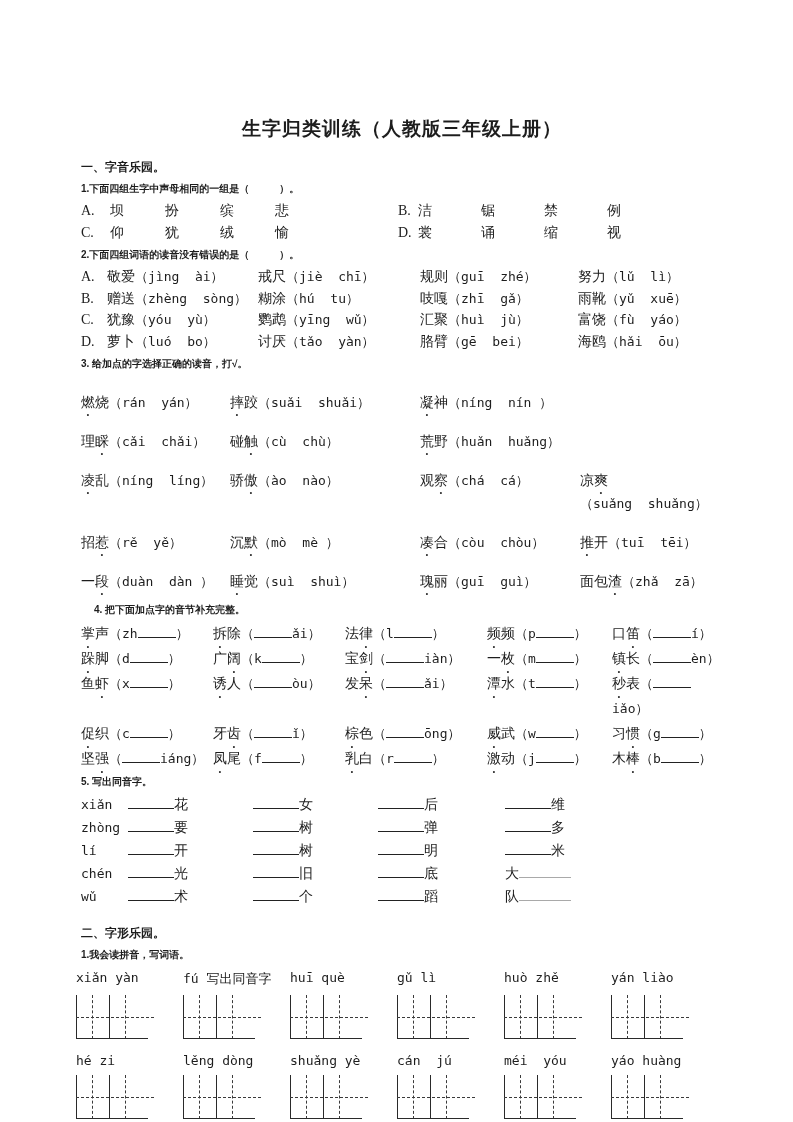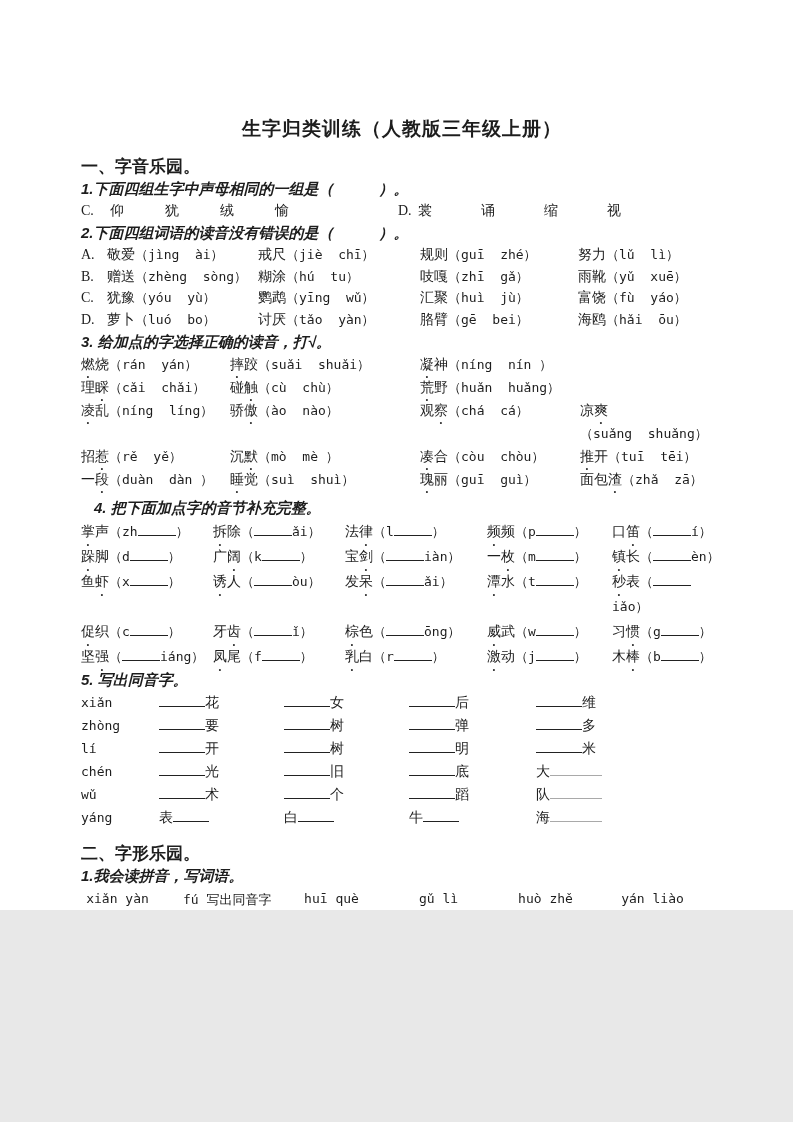--- a/index.html
+++ b/index.html
@@ -1,58 +1,58 @@
 <!DOCTYPE html>
 <html><head>
 <meta charset="utf-8">
 <style>
   html,body{margin:0;padding:0;background:#e8e8e8;}
   .page{
-    width:793px;height:910px;box-sizing:border-box;background:#ffffff;
+    width:793px;height:1122px;box-sizing:border-box;background:#ffffff;
     padding:116px 70px 0 81px;color:#1d1d1d;overflow:hidden;
     font-family:"Liberation Serif", serif;font-size:14px;
     margin:0 auto;position:relative;
   }
   .title{font-family:"Liberation Sans", sans-serif;font-weight:bold;font-size:19px;
     text-align:center;letter-spacing:1px;line-height:26px;margin-bottom:14px;}
-  .h{font-family:"Liberation Sans", sans-serif;font-weight:bold;font-size:17px;
+  .h{font-family:"Liberation Sans", sans-serif;font-weight:bold;font-size:12px;
     line-height:22px;margin-top:14px;}
-  .prompt{font-family:"Liberation Sans", sans-serif;font-weight:bold;font-size:15px;
-    line-height:22px;font-style:italic;}
+  .prompt{font-family:"Liberation Sans", sans-serif;font-weight:bold;font-size:10px;
+    line-height:22px;}
   .py{font-family:"DejaVu Sans Mono", monospace;font-size:13px;white-space:pre;}
   .zi{display:inline-block;position:relative;}
   .zi.dot::after{content:"•";position:absolute;left:50%;bottom:-6px;
     transform:translateX(-50%);font-size:8px;line-height:1;color:#1d1d1d;}
   .bl{display:inline-block;width:38px;height:12px;border-bottom:1px solid #222;}
   .w46{width:46px}.w36{width:36px}.w52{width:52px}.lt{border-color:#a9a9a9;}
   
   .q1row{display:flex;line-height:22px;}
   .opt-l{width:317px;}.opt-r{flex:1;}
   .lab{display:inline-block;}
   .opt-l .lab{width:29px;}.opt-r .lab{width:20px;}
   .opt-l .c{display:inline-block;width:55px;}
   .opt-r .c{display:inline-block;width:63px;}
   
   .q2row{display:flex;line-height:21.7px;}
   .lab2{display:inline-block;width:26px;}
   .q2items{flex:1;display:grid;grid-template-columns:151px 162px 158px 1fr;}
   
-  .q3row{display:grid;grid-template-columns:149px 190px 160px 1fr;line-height:23px;}
+  .q3row{display:grid;grid-template-columns:149px 190px 160px 1fr;line-height:23px;margin-top:16px;}
   
   .q4wrap{margin-top:6px;margin-left:13px;}
   .q4row{display:grid;grid-template-columns:132px 132px 142px 125px 1fr;line-height:25px;}
   
-  .q5row{display:flex;line-height:23px;gap:31px;}
+  .q5row{display:flex;line-height:23px;}
   .q5lab{display:inline-block;width:47px;}
   .q5cells{flex:1;display:grid;grid-template-columns:125px 125px 127px 1fr;}
   
   .gridgroup{margin-top:4px;}
   .gridgroup + .gridgroup{margin-top:14px;}
   .pyrow,.tzgrow{display:grid;grid-template-columns:repeat(6,107px);margin-left:-5px;}
-  .pyrow .gl{display:inline-block;text-align:center;padding-right:24px;box-sizing:border-box;}
+  .pyrow .gl{display:inline-block;padding-right:24px;box-sizing:border-box;}
   .tzg{position:relative;width:78px;height:44px;margin-top:7px;}
   .ln{position:absolute;}
   .lv{top:0;bottom:0;width:0;border-left:1px solid #2a2a2a;}
   .lvd{border-left-style:dashed;border-left-color:#3a3a3a;}
   .lL{left:0}.lC1{left:16px}.lM{left:33px}.lC2{left:49px}
   .lh{left:0;height:0;border-top:1px solid #2a2a2a;}
   .lH{top:22px;width:78px;border-top-style:dashed;border-top-color:#3a3a3a;}
   .lB{bottom:0;width:72px;}
 </style>
 </head>
@@ -60,20 +60,24 @@
 
 <div class="page">
 
   <div class="title">生字归类训练（人教版三年级上册）</div>
 
   <div class="h">一、字音乐园。</div>
 
   <div class="prompt">1.下面四组生字中声母相同的一组是（　　　）。</div>
   <div>
 
+      <div class="q1row">
+        <span class="opt-l"><span class="lab">A.</span><span><span class="c">坝</span><span class="c">扮</span><span class="c">缤</span><span class="c">悲</span></span></span>
+        <span class="opt-r"><span class="lab">B.</span><span><span class="c">洁</span><span class="c">锯</span><span class="c">禁</span><span class="c">例</span></span></span>
+      </div>
 
       <div class="q1row">
         <span class="opt-l"><span class="lab">C.</span><span><span class="c">仰</span><span class="c">犹</span><span class="c">绒</span><span class="c">愉</span></span></span>
         <span class="opt-r"><span class="lab">D.</span><span><span class="c">裳</span><span class="c">诵</span><span class="c">缩</span><span class="c">视</span></span></span>
       </div>
     </div>
 
   <div class="prompt">2.下面四组词语的读音没有错误的是（　　　）。</div>
   <div>
 
@@ -326,33 +330,20 @@
             <span><span class="bl w46"></span><span class="zi">术</span></span>
 
             <span><span class="bl w46"></span><span class="zi">个</span></span>
 
             <span><span class="bl w46"></span><span class="zi">蹈</span></span>
 
             <span><span class="zi">队</span><span class="bl w52 lt"></span></span>
           </span>
       </div>
 
-      <div class="q5row">
-        <span class="q5lab py">yáng</span>
-        <span class="q5cells">
-
-            <span><span class="zi">表</span><span class="bl w36"></span></span>
-
-            <span><span class="zi">白</span><span class="bl w36"></span></span>
-
-            <span><span class="zi">牛</span><span class="bl w36"></span></span>
-
-            <span><span class="zi">海</span><span class="bl w52 lt"></span></span>
-          </span>
-      </div>
     </div>
 
   <div class="h">二、字形乐园。</div>
   <div class="prompt">1.我会读拼音，写词语。</div>
 
   <div>
 
       <div class="gridgroup">
         <div class="pyrow">
 
@@ -415,20 +406,29 @@
               <i class="ln lv lvd lC1"></i>
               <i class="ln lv lM"></i>
               <i class="ln lv lvd lC2"></i>
               <i class="ln lh lH"></i>
               <i class="ln lh lB"></i>
             </div>
           </div>
       </div>
 
       <div class="gridgroup">
+        <div class="pyrow">
+
+        <span class="py gl">hé zi</span>
+          <span class="py gl">lěng dòng</span>
+          <span class="py gl">shuǎng yè</span>
+          <span class="py gl">cán  jú</span>
+          <span class="py gl">méi  yóu</span>
+          <span class="py gl">yáo huàng</span>
+        </div>
         <div class="tzgrow">
 
             <div class="tzg">
               <i class="ln lv lL"></i>
               <i class="ln lv lvd lC1"></i>
               <i class="ln lv lM"></i>
               <i class="ln lv lvd lC2"></i>
               <i class="ln lh lH"></i>
               <i class="ln lh lB"></i>
             </div>

